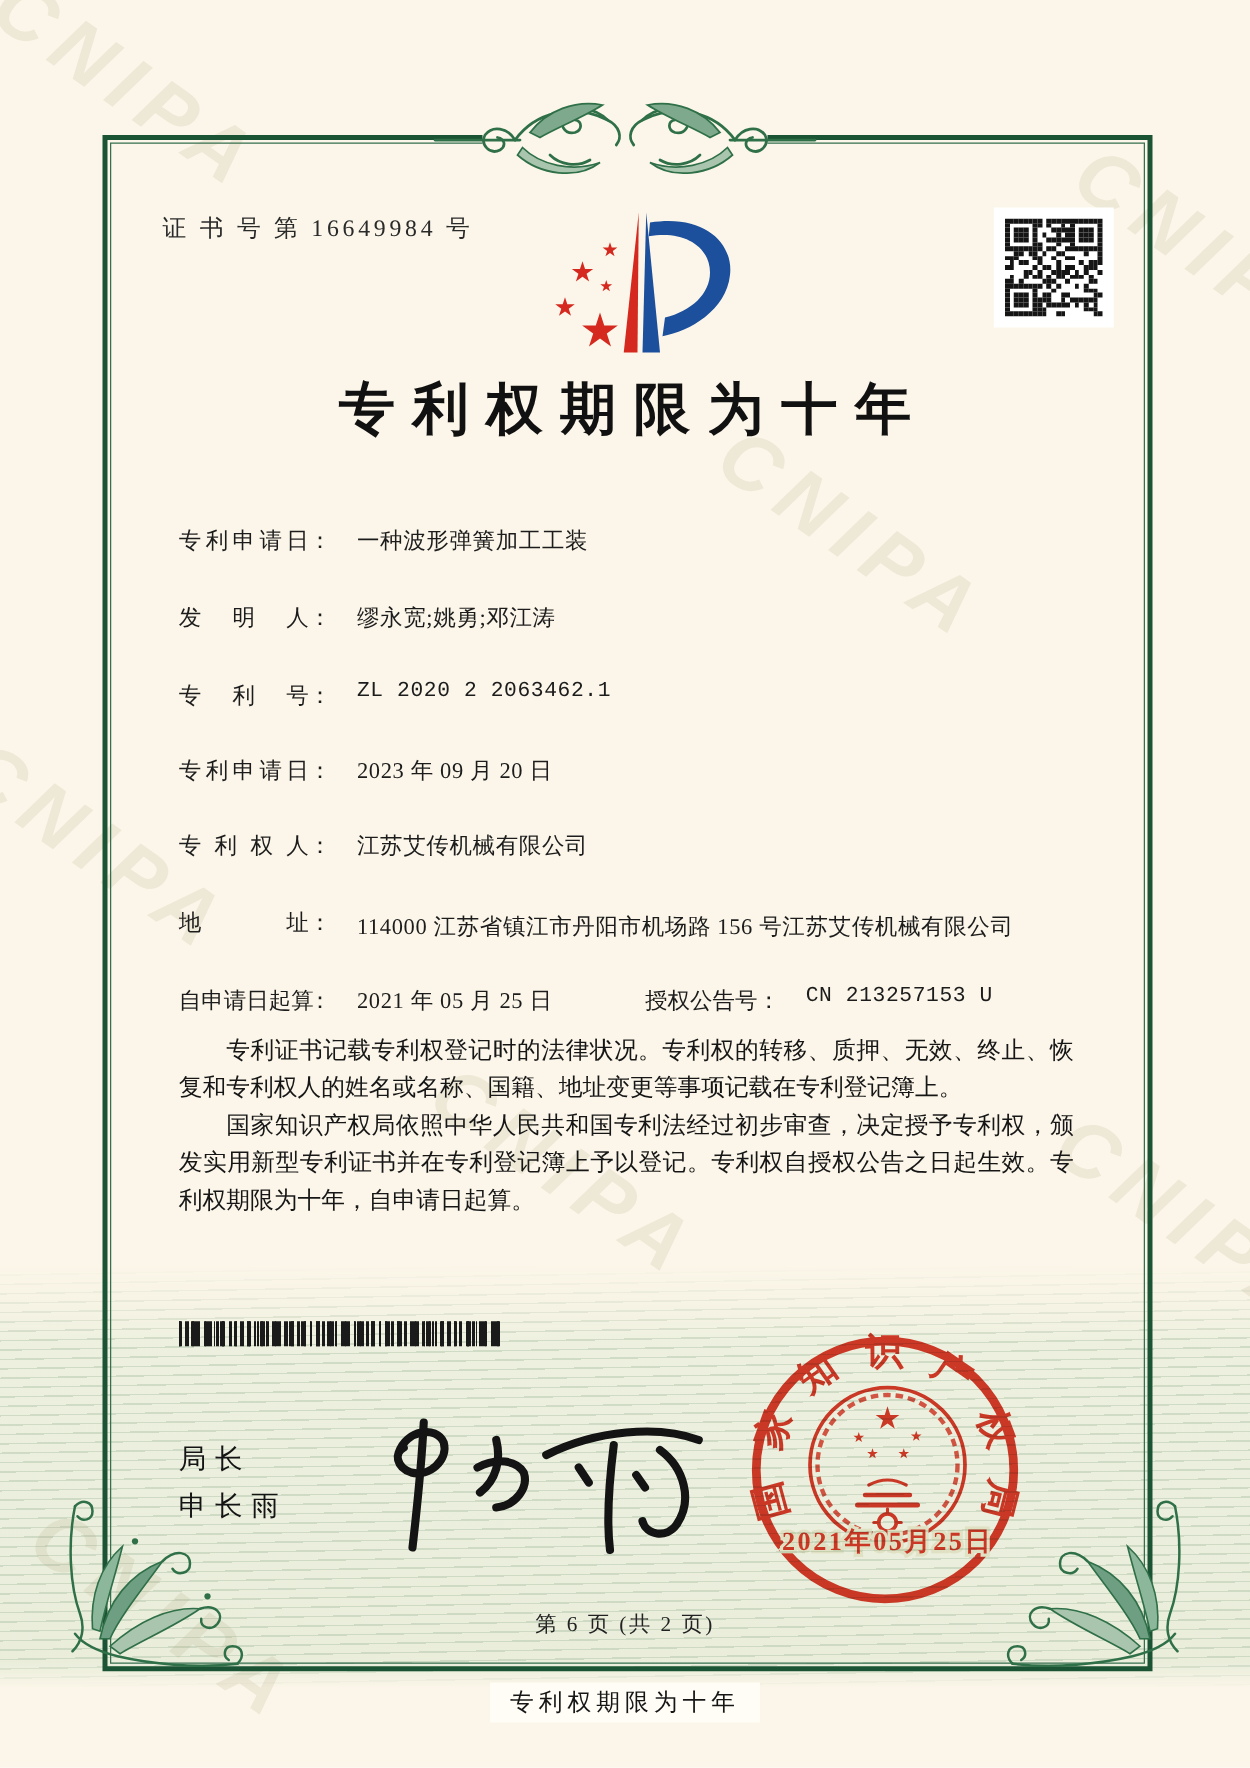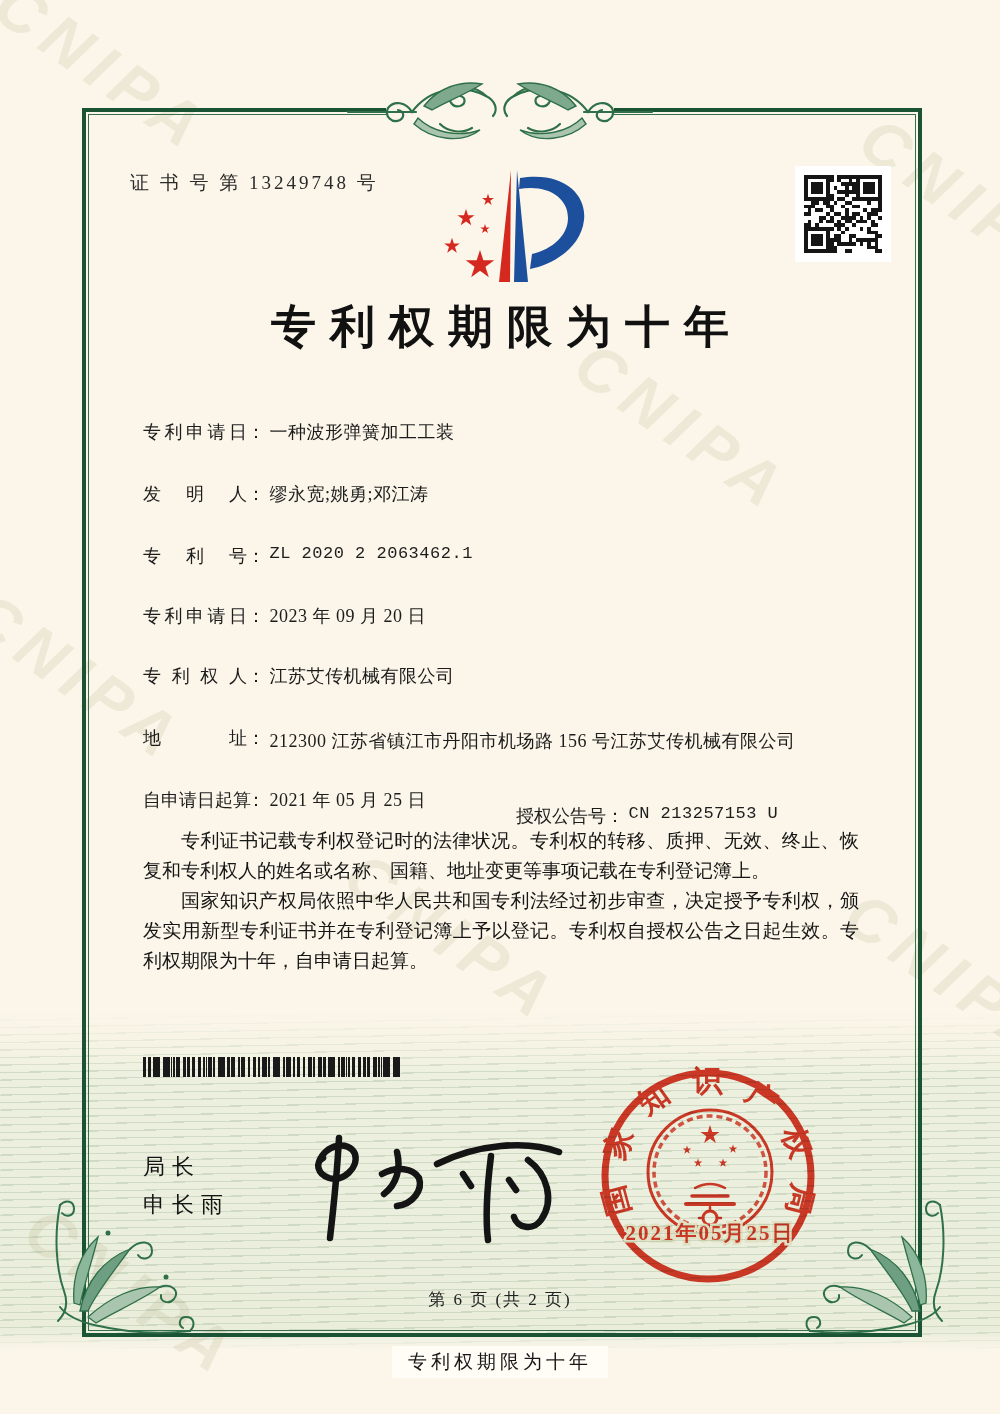--- a/index.html
+++ b/index.html
@@ -37,24 +37,24 @@
   .qr{position:absolute;left:9px;top:9px;width:78px;height:78px;display:grid;
       grid-template-rows:repeat(21,1fr);grid-template-columns:repeat(21,1fr);}
   .qr i{background:#151515;display:block;}
   .title{position:absolute;left:0;top:297px;width:1000px;text-align:center;text-indent:14px;
     font-size:45px;font-weight:700;letter-spacing:14px;color:#111;z-index:4;}
   
   .row{position:absolute;left:143px;font-size:18px;color:#1c1c1c;z-index:4;white-space:nowrap;}
   .lbl{display:inline-block;width:104px;text-align:justify;text-align-last:justify;vertical-align:top;}
   .lbl-auto{display:inline-block;vertical-align:top;}
   .colon{display:inline-block;vertical-align:top;}
-  .val{display:inline-block;vertical-align:top;letter-spacing:0.5px;margin-left:0;}
+  .val{display:inline-block;vertical-align:top;letter-spacing:0.5px;margin-left:16px;}
   .val-wrap{white-space:normal;width:578px;line-height:31px;}
   .mono{font-family:"Liberation Mono","DejaVu Sans Mono",monospace;font-size:17px;}
-  .grant2{position:absolute;left:373px;top:16px;}
+  .grant2{position:absolute;left:373px;top:0;}
   
   .body-text{position:absolute;left:143px;top:826px;width:716px;font-size:19px;
     line-height:30px;text-align:justify;z-index:4;color:#161616;}
   .body-text p{margin:0;text-indent:2em;}
   
   .barcode{position:absolute;left:143px;top:1057px;width:258px;height:20px;z-index:4;
     background:
       repeating-linear-gradient(90deg,#1a1a1a 0 2px,rgba(0,0,0,0) 2px 5px),
       repeating-linear-gradient(90deg,#1a1a1a 0 1px,rgba(0,0,0,0) 1px 7px),
       repeating-linear-gradient(90deg,#1a1a1a 0 3px,rgba(0,0,0,0) 3px 11px);
@@ -128,21 +128,21 @@
     <path d="M140,146 C106,150 70,146 44,140 C28,136 16,130 10,122"></path>
     <path d="M140,146 C146,140 144,132 136,132 C129,132 128,140 133,143"></path>
     <path d="M30,126 C36,96 54,74 80,64 C64,86 46,108 38,126 Z" fill="#6f9f82" stroke-width="1.3"></path>
     <path d="M38,132 C60,112 86,100 110,102 C90,116 62,128 46,138 Z" fill="#a9c5ae" stroke-width="1.3"></path>
     <path d="M24,118 C22,92 30,68 48,52 C42,76 34,100 30,120 Z" fill="#8db79b" stroke-width="1.3"></path>
     <path d="M80,64 C90,54 102,56 102,66 C102,74 92,76 88,70"></path>
     <path d="M110,102 C122,98 130,106 124,114 C119,120 110,117 111,110"></path>
   </g>
 </svg>
 
-<div class="cert-no">证 书 号 第 13249748 号</div>
+<div class="cert-no">证 书 号 第 16649984 号</div>
 
 <svg class="abs" style="left:412px;top:158px;z-index:4" width="180" height="138" viewBox="0 0 180 138">
   <g fill="#d5281e">
     <use href="#star5" transform="translate(76,42) scale(0.62)"></use>
     <use href="#star5" transform="translate(54,60) scale(0.9)"></use>
     <use href="#star5" transform="translate(40,88) scale(0.82)"></use>
     <use href="#star5" transform="translate(68,107) scale(1.5)"></use>
     <use href="#star5" transform="translate(73,71) scale(0.5)"></use>
     <path d="M99,12 L87,124 L98,124 Z"></path>
   </g>
@@ -615,21 +615,21 @@
 <div class="row" style="top:604px">
   <span class="lbl">专利申请日</span><span class="colon">：</span>
   <span class="val">2023 年 09 月 20 日</span>
 </div>
 <div class="row" style="top:664px">
   <span class="lbl">专利权人</span><span class="colon">：</span>
   <span class="val">江苏艾传机械有限公司</span>
 </div>
 <div class="row" style="top:726px">
   <span class="lbl">地址</span><span class="colon">：</span>
-  <span class="val val-wrap">212300 江苏省镇江市丹阳市机场路 156 号江苏艾传机械有限公司</span>
+  <span class="val val-wrap">114000 江苏省镇江市丹阳市机场路 156 号江苏艾传机械有限公司</span>
 </div>
 <div class="row" style="top:788px">
   <span class="lbl">自申请日起算</span><span class="colon">：</span>
   <span class="val">2021 年 05 月 25 日</span>
   <span class="grant2">
     <span class="lbl-auto">授权公告号</span><span class="colon">：</span>
     <span class="val mono">CN 213257153 U</span>
   </span>
 </div>
 

